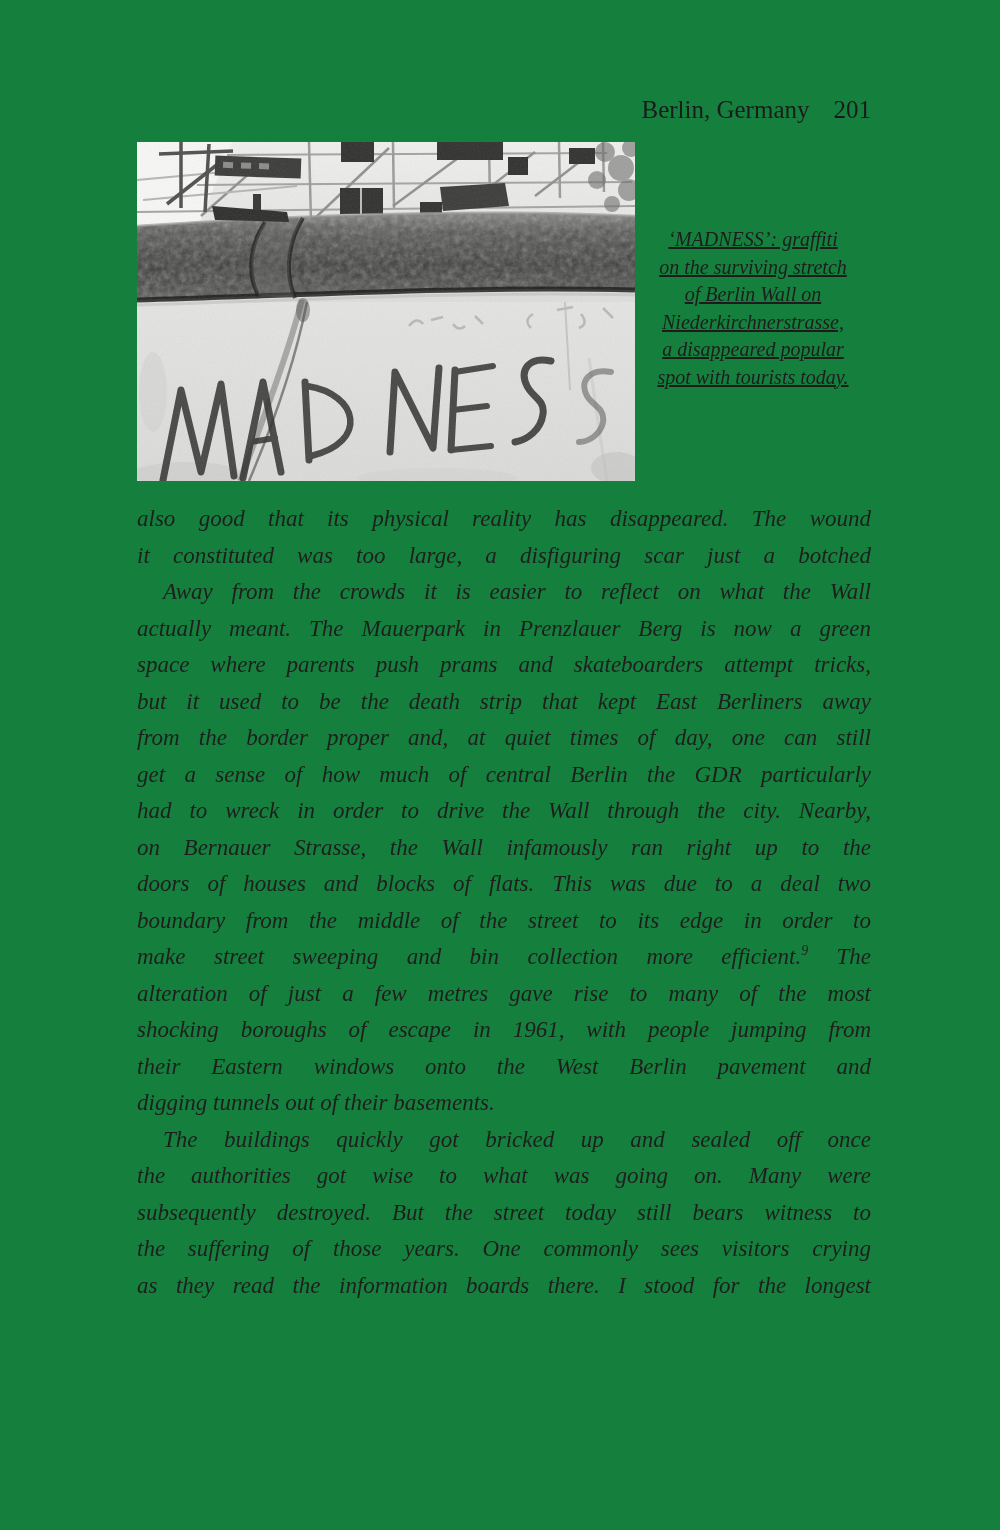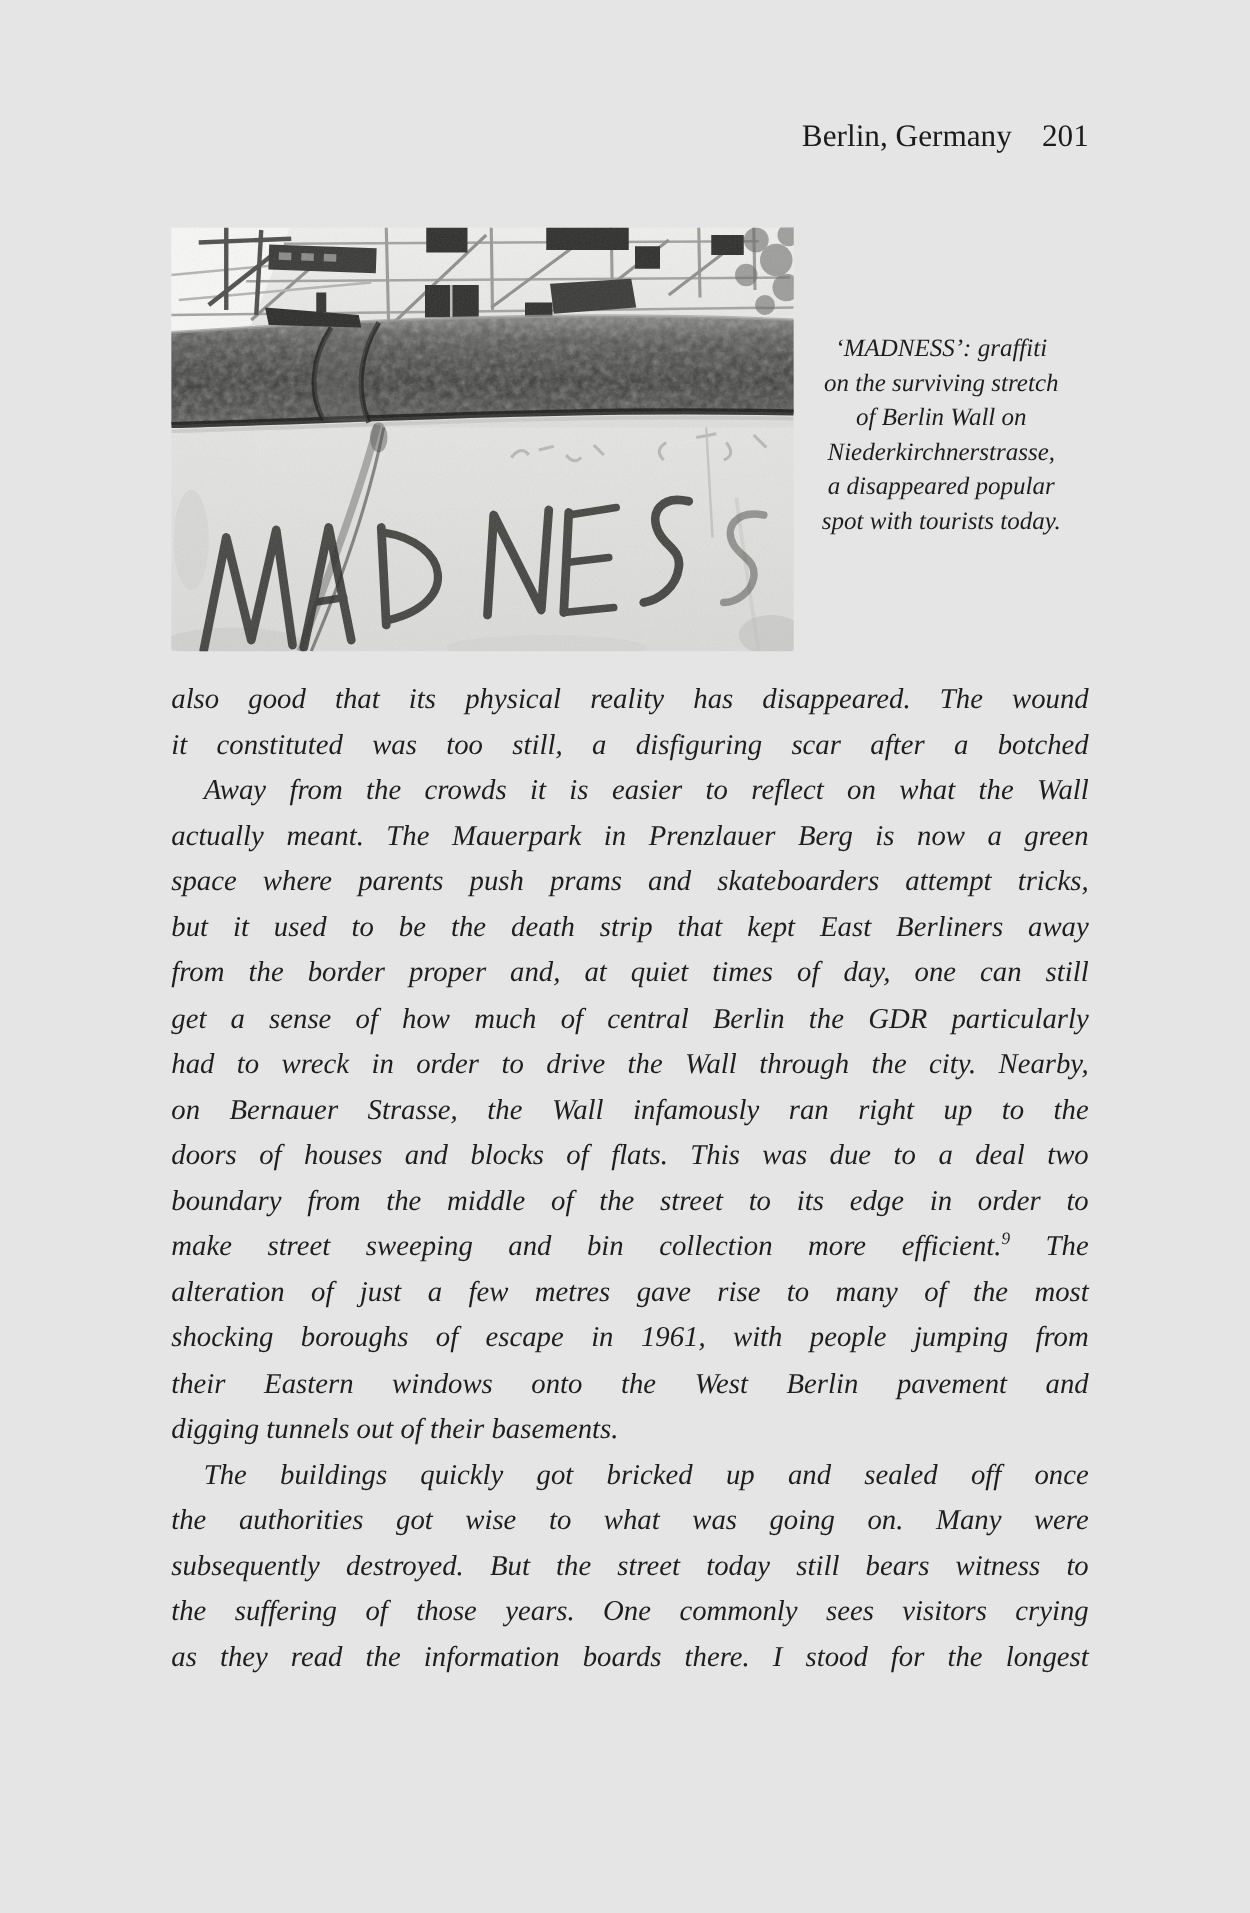--- a/index.html
+++ b/index.html
@@ -1,41 +1,42 @@
 <!DOCTYPE html>
 <html><head>
 <meta charset="utf-8">
 <style>
   html, body { margin: 0; padding: 0; background: #ffffff; }
   .page {
     position: relative;
     width: 1000px;
     height: 1530px;
-    background: #e5e5e5;
+    background: #15803d;
     overflow: hidden;
     font-family: "Liberation Serif", "DejaVu Serif", serif;
     color: #1c1c1c;
     box-sizing: border-box;
     padding: 96px 129px 0 137px;
   }
   
   .running-head {
     display: flex;
     justify-content: flex-end;
     align-items: baseline;
     gap: 24px;
     font-size: 25px;
     line-height: 28px;
     color: #1b1b1b;
   }
   
   .figure-row {
-    margin-top: 58px;
+    margin-top: 18px;
     display: flex;
     align-items: flex-start;
+    text-decoration: underline;
   }
   .photo-wrap { flex: none; width: 498px; height: 339px; }
   .photo-wrap svg { display: block; }
   .figure-caption {
     flex: 1;
     padding-top: 84px;
     text-align: center;
     font-style: italic;
     font-size: 20px;
     line-height: 27.5px;
@@ -243,21 +244,21 @@
         <div class="cap-line">of Berlin Wall on</div>
         <div class="cap-line">Niederkirchnerstrasse,</div>
         <div class="cap-line">a disappeared popular</div>
         <div class="cap-line">spot with tourists today.</div>
       </div>
   </div>
 
   <div class="body-text">
       <div class="paragraph">
         <div class="text-line">also good that its physical reality has disappeared. The wound</div>
-        <div class="text-line">it constituted was too still, a disfiguring scar after a botched</div>
+        <div class="text-line">it constituted was too large, a disfiguring scar just a botched</div>
       </div>
       <div class="paragraph">
         <div class="text-line first-line">Away from the crowds it is easier to reflect on what the Wall</div>
         <div class="text-line">actually meant. The Mauerpark in Prenzlauer Berg is now a green</div>
         <div class="text-line">space where parents push prams and skateboarders attempt tricks,</div>
         <div class="text-line">but it used to be the death strip that kept East Berliners away</div>
         <div class="text-line">from the border proper and, at quiet times of day, one can still</div>
         <div class="text-line">get a sense of how much of central Berlin the GDR particularly</div>
         <div class="text-line">had to wreck in order to drive the Wall through the city. Nearby,</div>
         <div class="text-line">on Bernauer Strasse, the Wall infamously ran right up to the</div>

